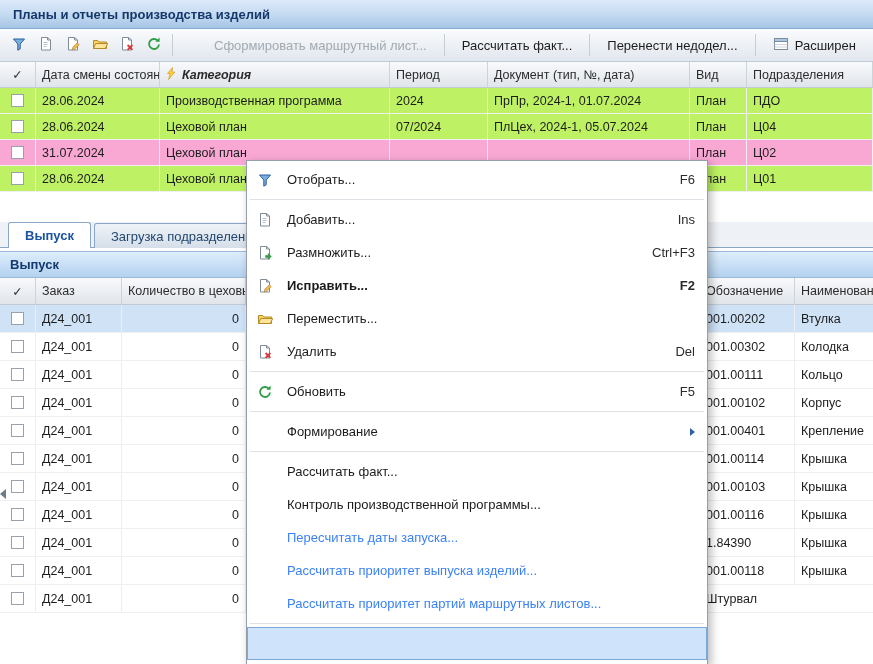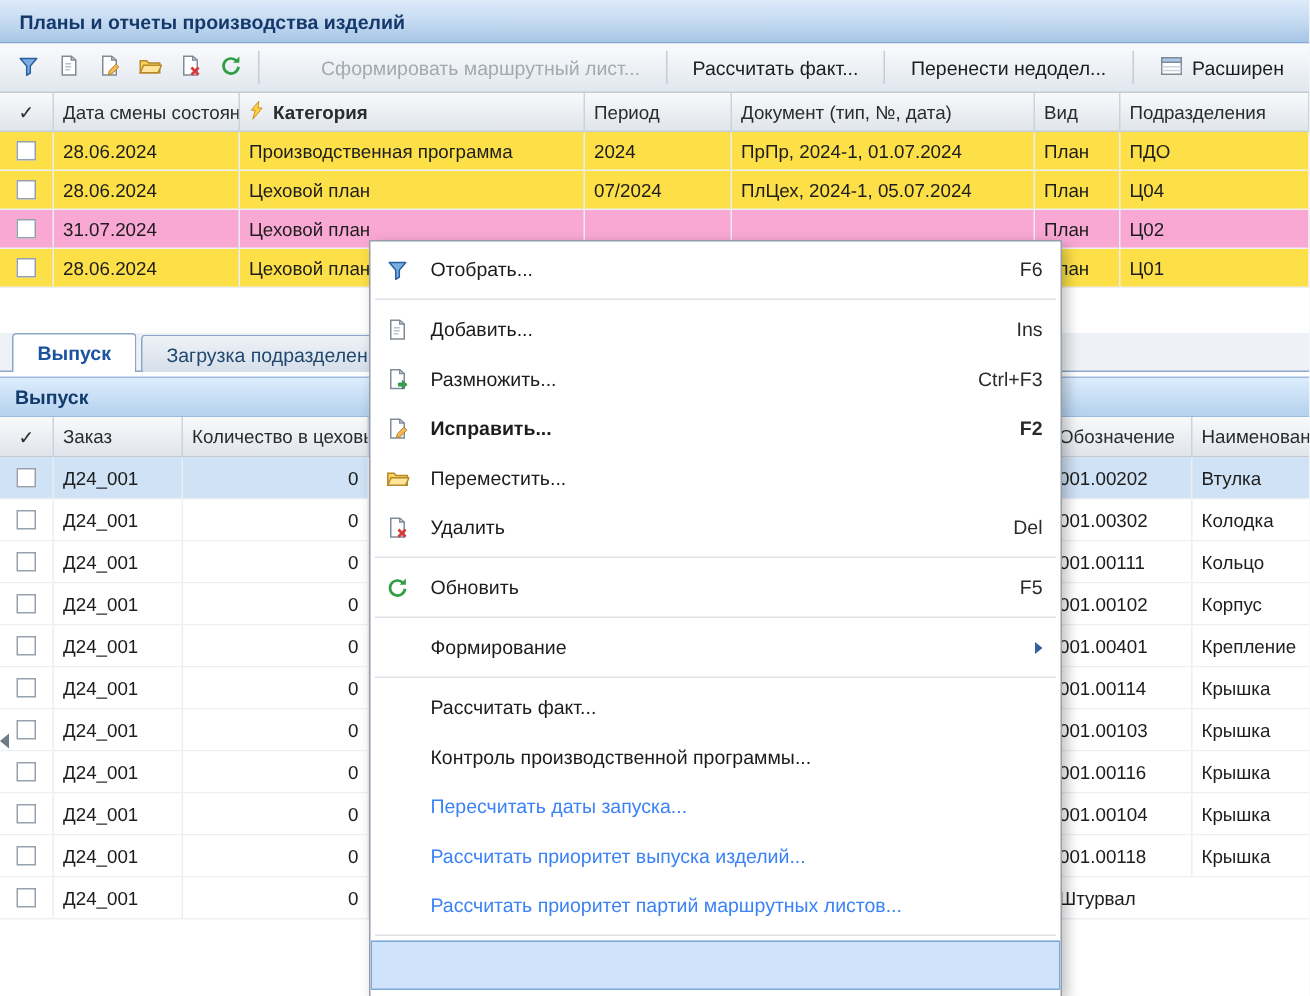--- a/index.html
+++ b/index.html
@@ -20,29 +20,29 @@
   .ttext{border:none;background:transparent;font:inherit;color:#1d1d1d;padding:0 12px;display:flex;align-items:center;gap:6px;white-space:nowrap}
   .ttext.disabled{color:#a2a9b1}
   .tsep{width:1px;height:22px;background:#c6cdd6;margin:0 5px;flex:none}
   .push{margin-left:auto}
 
   
   .grid1{position:absolute;top:62px;left:0;width:100%;height:160px;background:#fff}
   .ghead{display:flex;height:26px;background:linear-gradient(#f8f9fb,#e0e5eb);
     border-bottom:1px solid #c2cad4;font-size:12.5px;color:#2b2b2b}
   .hcell{display:flex;align-items:center;gap:5px;padding:0 6px;border-right:1px solid #ccd3db;white-space:nowrap;overflow:hidden}
-  .grow{display:flex;height:26px;background:#fde047;border-bottom:1px solid #edeff2;font-size:12.5px}
+  .grow{display:flex;height:26px;background:#bef264;border-bottom:1px solid #edeff2;font-size:12.5px}
   .grow.sel{background:#f9a8d4}
   .cell{display:flex;align-items:center;padding:0 6px;border-right:1px solid #eceef1;white-space:nowrap;overflow:hidden}
   .cbc{justify-content:center;padding:0}
   .cb{width:13px;height:13px;background:#fff;border:1px solid #96a1ad}
   .num{justify-content:flex-end}
   .g1c0{width:36px;flex:none}.g1c1{width:124px;flex:none}.g1c2{width:230px;flex:none}
   .g1c3{width:98px;flex:none}.g1c4{width:202px;flex:none}.g1c5{width:57px;flex:none}.g1c6{flex:1}
-  .cat{font-weight:bold;}
+  .cat{font-weight:bold;font-style:italic}
 
   
   .tabs{position:absolute;top:222px;left:8px;height:26px;display:flex;align-items:flex-end;gap:3px;z-index:5}
   .tab{height:25px;display:flex;align-items:center;padding:0 16px;border:1px solid #8aa6c6;border-bottom:none;
     border-radius:3px 3px 0 0;background:linear-gradient(#eff3f8,#d5dee9);color:#23486f}
   .tab.active{height:26px;background:#fff;color:#1a53a0;font-weight:bold}
 
   
   .lower{position:absolute;top:247px;left:0;width:100%;bottom:0;background:#fff;border-top:1px solid #8aa6c6}
   .sechead{height:27px;margin-top:3px;background:linear-gradient(#ddeefd,#b4d1ef);
@@ -297,21 +297,21 @@
       <div class="cell g2c4">001.00116</div>
       <div class="cell g2c5">Крышка</div>
     </div>
     <div class="grow2">
       <div class="cell g2c0 cbc">
           <div class="cb"></div>
         </div>
       <div class="cell g2c1">Д24_001</div>
       <div class="cell g2c2 num">0</div>
       <div class="cell g2c3"></div>
-      <div class="cell g2c4">001.00104</div>
+      <div class="cell g2c4">1.84390</div>
       <div class="cell g2c5">Крышка</div>
     </div>
     <div class="grow2">
       <div class="cell g2c0 cbc">
           <div class="cb"></div>
         </div>
       <div class="cell g2c1">Д24_001</div>
       <div class="cell g2c2 num">0</div>
       <div class="cell g2c3"></div>
       <div class="cell g2c4">001.00118</div>

